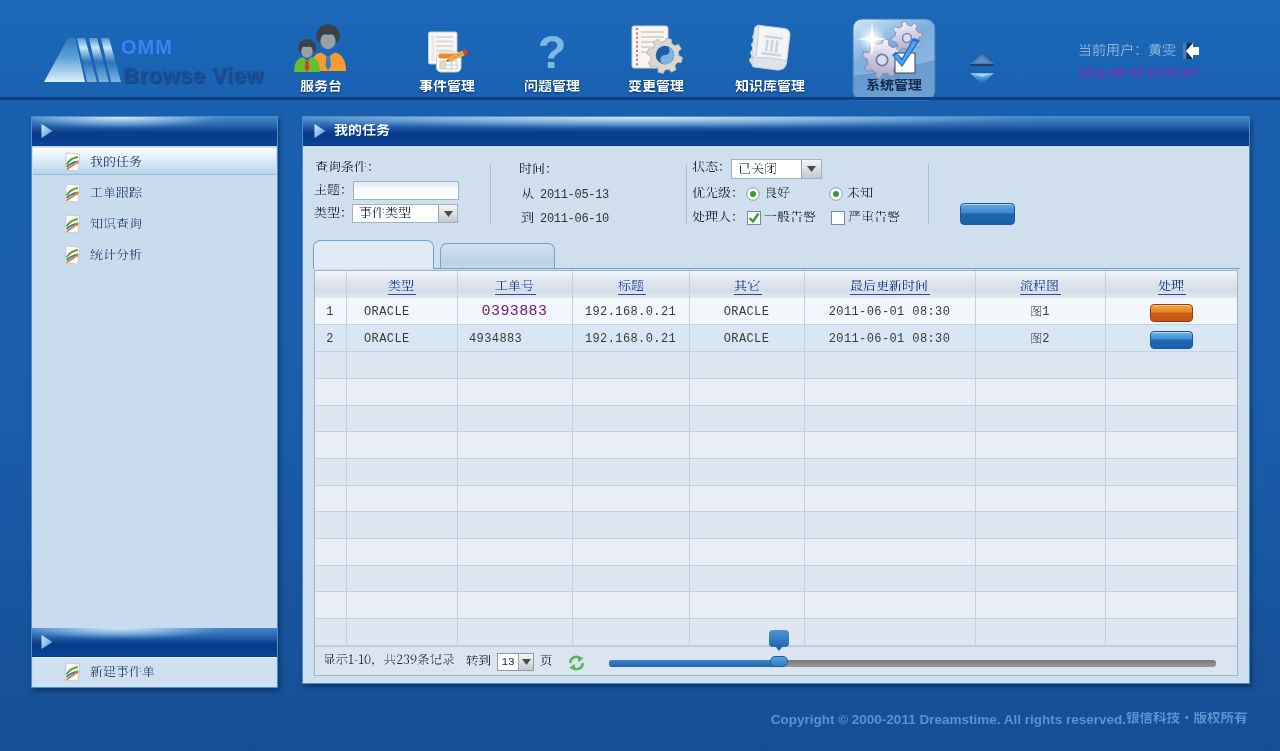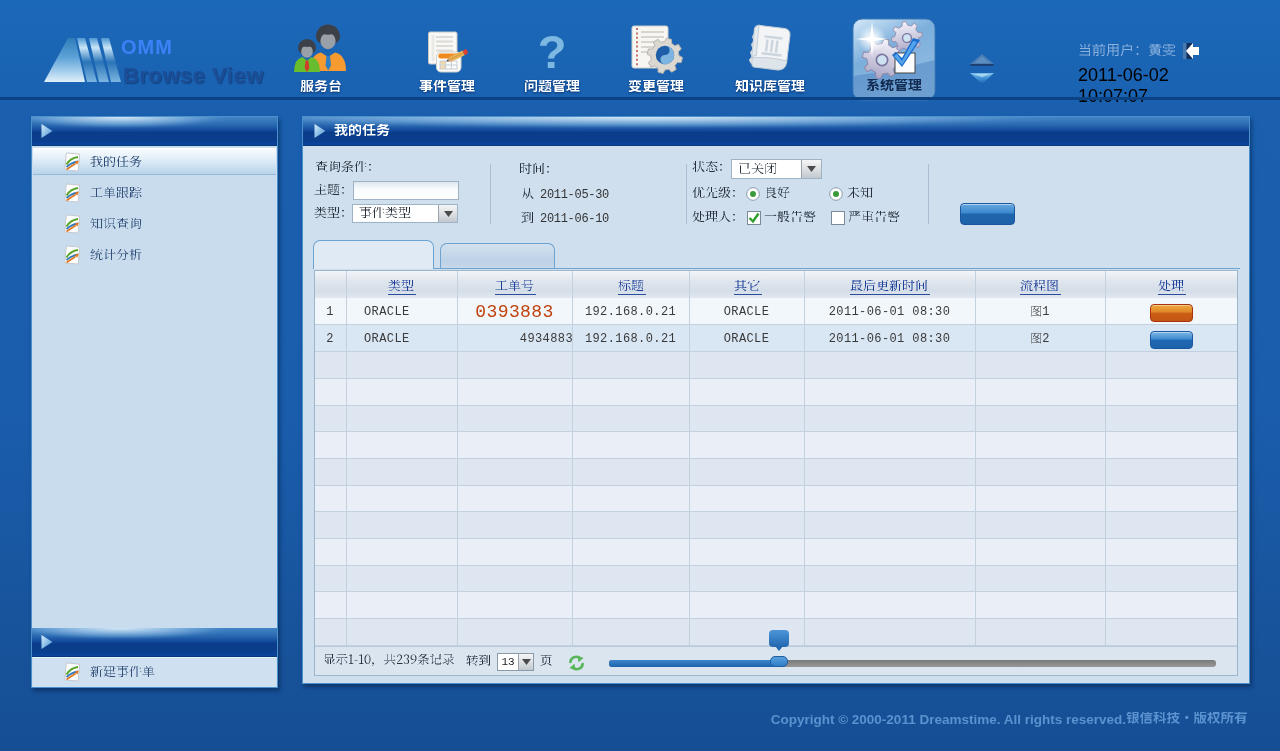--- a/index.html
+++ b/index.html
@@ -186,21 +186,21 @@
       <polygon points="4,1 22,1 13,4" fill="#b8ddf4" opacity=".8"></polygon>
     </svg></div>
 <div style="position:absolute;left:1078px;top:44px;width:120px;height:16px;"><svg width="98" height="14" viewBox="0 0 196 28" style="vertical-align:top;">
       <path fill="#8cb2de" d="M13 -2H15V9H13ZM3 0 5 0Q6 1 7 2Q8 3 8 4Q9 5 9 6L7 7Q7 6 6 5Q6 4 5 2Q4 1 3 0ZM22 -1 25 0Q24 1 23 3Q23 4 22 5Q21 6 21 7L19 6Q19 5 20 4Q21 3 21 2Q22 0 22 -1ZM4 8H24V24H22V10H4ZM5 14H23V16H5ZM3 21H23V23H3ZM29 3H55V5H29ZM32 12H40V13H32ZM32 16H40V18H32ZM45 7H47V19H45ZM39 7H41V22Q41 22 41 23Q41 23 40 24Q40 24 39 24Q38 24 37 24Q37 24 36 23Q36 22 36 22Q37 22 38 22Q39 22 39 22Q39 22 39 22Q39 22 39 22ZM51 7H53V21Q53 22 52 23Q52 23 51 24Q51 24 50 24Q49 24 47 24Q47 24 47 23Q47 22 46 22Q48 22 49 22Q50 22 50 22Q50 22 50 22Q51 22 51 21ZM34 -1 36 -2Q37 -1 37 0Q38 1 39 2L37 3Q36 2 35 1Q35 0 34 -1ZM48 -2 50 -1Q50 0 49 2Q48 3 47 4L45 3Q46 3 46 2Q47 1 47 0Q48 -1 48 -2ZM31 7H40V9H33V24H31ZM61 0H80V2H61ZM61 7H80V9H61ZM61 13H80V15H61ZM60 0H62V10Q62 12 62 14Q62 16 62 18Q61 19 61 21Q60 23 59 24Q58 24 58 24Q58 23 57 23Q57 23 57 23Q58 22 59 20Q59 18 60 17Q60 15 60 14Q60 12 60 10ZM79 0H81V21Q81 22 81 23Q80 23 80 24Q79 24 78 24Q76 24 74 24Q74 24 74 23Q74 22 74 22Q75 22 76 22Q76 22 77 22Q78 22 78 22Q78 22 79 22Q79 22 79 21ZM69 1H71V24H69ZM89 3H91V9Q91 10 91 12Q91 15 90 17Q90 19 89 21Q88 23 87 24Q87 24 86 24Q86 24 86 23Q85 23 85 23Q86 21 87 20Q88 18 88 16Q89 14 89 12Q89 10 89 9ZM96 -1 98 -2Q99 -1 99 0Q100 1 100 2L98 3Q98 2 97 1Q97 0 96 -1ZM90 3H108V14H106V5H90ZM90 10H107V12H90ZM119 8Q118 8 118 8Q117 7 117 6Q117 5 118 5Q118 4 119 4Q120 4 120 5Q121 5 121 6Q121 7 120 8Q120 8 119 8ZM119 22Q118 22 118 21Q117 21 117 20Q117 19 118 18Q118 18 119 18Q120 18 120 18Q121 19 121 20Q121 21 120 21Q120 22 119 22ZM142 5H167V7H142ZM144 1H165V3H144ZM149 -2H151V6H149ZM157 -2H160V6H157ZM153 6H155V18H153ZM147 15V17H162V15ZM147 11V13H162V11ZM145 9H164V19H145ZM157 21 158 19Q159 20 161 20Q163 21 164 22Q165 22 166 23L165 24Q164 24 163 23Q161 22 160 22Q158 21 157 21ZM150 19 152 21Q151 21 149 22Q148 23 146 23Q145 24 143 24Q143 24 142 23Q142 23 142 23Q143 22 145 22Q146 21 148 21Q149 20 150 19ZM172 -1H192V1H172ZM173 6H179V7H173ZM173 9H179V10H173ZM184 9H191V10H184ZM184 6H191V7H184ZM181 0H183V10H181ZM170 3H194V8H192V4H172V8H170ZM170 13H194V15H170ZM175 14Q177 16 180 18Q183 20 187 21Q190 22 195 22Q195 22 195 23Q194 23 194 23Q194 24 194 24Q189 24 185 22Q182 21 179 19Q176 17 174 14ZM189 13 190 14Q188 17 186 19Q183 21 179 22Q175 23 170 24Q170 24 169 23Q169 23 169 22Q174 22 177 21Q181 20 184 18Q187 16 189 13ZM180 11 182 10Q183 11 183 12Q183 13 184 13L182 14Q181 13 181 12Q181 11 180 11Z"></path>
     </svg></div>
 <div style="position:absolute;left:1180px;top:42px;width:20px;height:18px;"><svg width="20" height="18" viewBox="0 0 20 18">
 <rect x="3" y="1" width="9" height="16" fill="#122f5c"></rect>
 <rect x="3" y="1" width="3.5" height="16" fill="#4a7ab0"></rect>
 <path d="M19 5 v8 h-6 v4 l-7-8 7-8 v4z" fill="#ffffff"></path>
     </svg></div>
-<div style="position:absolute;left:1078px;top:65px;width:160px;height:16px;font-size:18px;color:#000000;letter-spacing:0;">2011-06-02 10:07:07</div>
+<div style="position:absolute;left:1078px;top:65px;width:160px;height:16px;font-size:13px;color:#a21caf;letter-spacing:0;">2011-06-02 10:07:07</div>
 <div style="position:absolute;left:0px;top:97px;width:1280px;height:3px;background:#0b4283;"></div>
 <div class="panel" style="position:absolute;left:31px;top:116px;width:247px;height:572px;background:#c9dcee;"></div>
 <div class="hdrbar" style="position:absolute;left:32px;top:117px;width:245px;height:29px;">
     <div style="position:absolute;left:9px;top:7px;width:14px;height:15px;"><svg width="12" height="14" viewBox="0 0 12 14">
         <defs>
           <linearGradient id="arr" x1="0" y1="0" x2="1" y2="1">
             <stop offset="0" stop-color="#d9edfa"></stop>
             <stop offset=".5" stop-color="#8cc0e8"></stop>
             <stop offset="1" stop-color="#4a88c4"></stop>
           </linearGradient>
@@ -320,21 +320,21 @@
   </div>
 <div style="position:absolute;left:490px;top:164px;width:1px;height:60px;background:#aabfd4;"></div>
 <div style="position:absolute;left:686px;top:164px;width:1px;height:60px;background:#aabfd4;"></div>
 <div style="position:absolute;left:928px;top:164px;width:1px;height:60px;background:#aabfd4;"></div>
 <div style="position:absolute;left:519px;top:163px;width:45px;height:15px;"><svg width="39" height="13" viewBox="0 0 78 26" style="vertical-align:top;">
       <path fill="#27303c" d="M8 16V17H3V16ZM8 8V9H3V8ZM8 1V2H3V1ZM7 1 8 0 11 1Q10 2 10 2Q10 2 9 2V18Q9 18 9 19Q9 19 9 19Q8 19 8 19H8V1ZM2 0 4 1H4V20Q4 20 4 20Q3 20 3 20Q3 20 2 20H2V1ZM22 -1Q22 -1 21 0Q21 0 21 0V20Q21 20 20 21Q20 21 20 22Q19 22 18 22Q17 22 17 22Q17 21 17 21Q16 21 16 21Q15 20 14 20V20Q14 20 15 20Q15 20 16 20Q17 20 17 20Q18 20 18 20Q19 20 19 20Q19 20 19 20V-1ZM23 3Q23 3 23 3Q23 4 24 4Q24 4 25 5Q25 5 25 5Q25 6 25 6H10L10 5H22ZM12 9Q13 9 14 10Q15 11 16 12Q16 13 16 14Q16 14 16 15Q16 15 15 15Q15 15 14 15Q14 14 14 13Q13 12 13 11Q12 10 11 9ZM43 16V16H35V16ZM43 6V6H35V6ZM43 10V11H35V10ZM42 6 43 5 45 6Q45 6 44 6Q44 6 44 7V18Q44 18 44 18Q43 18 43 18Q43 18 42 18H42V6ZM34 5 36 6H36V18Q36 18 35 19Q35 19 34 19H34V6ZM31 -2Q32 -1 33 0Q34 0 34 1Q35 1 35 2Q35 3 35 3Q35 3 34 3Q34 3 33 3Q33 2 33 2Q32 1 32 0Q31 -1 30 -1ZM32 2Q32 2 31 3Q31 3 31 3V22Q31 22 30 22Q30 22 30 22Q30 22 29 22H29V2ZM48 1V1H36L36 1ZM47 1 48 0 50 1Q50 1 50 2Q49 2 49 2V20Q49 20 49 21Q49 21 48 22Q48 22 46 22Q46 22 46 21Q46 21 46 21Q45 21 45 21Q44 20 43 20V20Q43 20 44 20Q44 20 45 20Q45 20 46 20Q47 20 47 20Q47 20 47 20Q47 20 47 19V1ZM58 19Q57 19 57 19Q56 18 56 18Q56 17 57 17Q57 16 58 16Q59 16 59 17Q60 17 60 18Q60 18 59 19Q59 19 58 19ZM58 9Q57 9 57 8Q56 8 56 7Q56 7 57 6Q57 6 58 6Q59 6 59 6Q60 7 60 7Q60 8 59 8Q59 9 58 9Z"></path>
     </svg></div>
 <div style="position:absolute;left:521px;top:188px;width:19px;height:15px;"><svg width="13" height="13" viewBox="0 0 26 26" style="vertical-align:top;">
       <path fill="#27303c" d="M18 0Q18 3 18 6Q19 9 19 12Q20 15 22 17Q23 19 25 20L25 21Q25 21 24 21Q24 22 24 22Q22 21 20 18Q19 16 19 13Q18 10 18 7Q17 4 17 0ZM18 0Q18 3 18 5Q17 8 17 10Q17 12 16 15Q15 17 13 19Q12 21 9 22L9 22Q11 20 12 18Q14 16 14 14Q15 12 15 9Q16 7 16 4Q16 2 16 -1L19 -1Q19 0 18 0Q18 0 18 0ZM7 -1 9 0Q9 0 9 0Q9 0 8 0Q8 2 8 4Q8 7 8 9Q8 11 7 14Q6 16 5 18Q3 20 1 22L1 22Q3 20 4 18Q5 15 5 13Q6 11 6 8Q7 6 7 4Q7 1 7 -1ZM7 8Q9 10 10 11Q11 12 12 13Q12 14 12 15Q13 16 12 16Q12 17 12 17Q11 17 11 16Q11 15 10 14Q10 13 9 12Q9 11 8 10Q7 9 7 9Z"></path>
     </svg></div>
-<div class="mono" style="position:absolute;left:540px;top:188px;width:100px;height:15px;font-size:12px;letter-spacing:-0.3px;color:#333;">2011-05-30</div>
+<div class="mono" style="position:absolute;left:540px;top:188px;width:100px;height:15px;font-size:12px;letter-spacing:-0.3px;color:#333;">2011-05-13</div>
 <div style="position:absolute;left:521px;top:212px;width:19px;height:15px;"><svg width="13" height="13" viewBox="0 0 26 26" style="vertical-align:top;">
       <path fill="#27303c" d="M10 3Q9 3 9 3Q9 3 8 3L9 3Q8 3 7 4Q6 5 5 6Q4 7 3 8L3 8H4Q4 9 4 9Q3 10 3 10L2 7Q2 7 2 7Q2 7 3 7Q3 7 4 6Q5 5 5 5Q6 4 6 3Q7 2 7 2ZM3 8Q4 8 5 8Q7 7 9 7Q11 7 14 7L14 7Q12 8 9 8Q6 9 3 9ZM25 -1Q25 0 24 0Q24 0 24 0V20Q24 21 23 21Q23 22 23 22Q22 22 21 22Q21 22 21 22Q21 21 20 21Q20 21 20 21Q19 21 18 20V20Q18 20 19 20Q19 20 20 20Q20 20 21 20Q21 20 21 20Q22 20 22 20Q22 20 22 20V-1ZM20 1Q20 2 19 2Q19 2 19 2V16Q19 16 19 16Q18 17 18 17Q18 17 17 17H17V1ZM1 20Q2 19 4 19Q5 19 7 19Q9 18 11 18Q13 17 16 17L16 17Q14 18 10 19Q7 20 3 21Q3 22 2 22ZM10 4Q12 4 13 5Q14 6 14 7Q15 7 15 8Q15 9 15 9Q15 9 14 9Q14 9 13 9Q13 8 13 7Q12 6 12 5Q11 4 10 4ZM10 9Q10 10 10 10Q9 10 9 10V19L7 19V9ZM13 11Q13 11 13 11Q13 12 14 12Q14 12 14 12Q15 13 15 13Q15 13 14 13H2L2 13H12ZM14 -1Q14 -1 14 -1Q14 0 14 0Q15 0 15 1Q16 1 16 1Q16 2 15 2H1L1 1H12Z"></path>
     </svg></div>
 <div class="mono" style="position:absolute;left:540px;top:212px;width:100px;height:15px;font-size:12px;letter-spacing:-0.3px;color:#333;">2011-06-10</div>
 <div style="position:absolute;left:692px;top:161px;width:45px;height:15px;"><svg width="39" height="13" viewBox="0 0 78 26" style="vertical-align:top;">
       <path fill="#27303c" d="M19 0Q21 0 21 1Q22 1 23 2Q23 2 23 3Q23 3 23 3Q23 4 22 4Q22 4 21 4Q21 3 21 2Q21 2 20 1Q20 0 19 0ZM9 7H22L23 5Q23 5 23 5Q23 6 24 6Q24 6 24 6Q25 7 25 7Q25 7 24 7H9ZM15 -1 18 -1Q18 -1 18 -1Q17 0 17 0Q17 3 17 6Q17 9 16 11Q16 13 15 15Q14 17 13 19Q11 21 9 22L9 22Q11 20 12 18Q13 17 14 15Q14 13 15 10Q15 8 15 5Q15 2 15 -1ZM17 7Q17 9 18 10Q18 12 19 14Q20 16 22 17Q23 19 25 20L25 21Q24 21 24 21Q24 21 23 22Q22 21 20 19Q19 17 18 15Q18 13 17 11Q17 9 17 7ZM2 3Q3 3 4 4Q5 5 5 6Q6 6 6 7Q6 7 5 8Q5 8 5 8Q4 8 4 8Q4 7 4 6Q3 5 3 4Q2 4 2 3ZM1 15Q2 15 2 14Q3 14 4 13Q6 12 7 11L7 12Q6 12 5 13Q4 15 3 16Q3 16 3 17Q3 17 2 17ZM6 -1 9 -1Q9 -1 9 -1Q8 0 8 0V22Q8 22 8 22Q8 22 7 22Q7 22 7 22H6ZM36 7Q38 8 39 8Q40 9 40 9Q41 10 41 10Q41 11 41 11Q41 12 40 12Q40 12 39 12Q39 11 39 10Q38 9 37 9Q37 8 36 8ZM41 3Q41 5 42 6Q43 7 45 8Q46 9 48 10Q49 11 51 11L51 12Q50 12 50 12Q50 12 49 13Q47 12 46 11Q44 9 42 7Q41 6 40 3ZM41 -1Q41 -1 40 -1Q40 0 40 0Q39 2 39 4Q38 6 36 8Q35 10 33 11Q30 12 27 13L27 13Q30 12 32 10Q34 9 35 7Q36 5 37 3Q38 1 38 -2ZM49 1Q49 1 49 2Q49 2 49 2Q50 2 50 3Q51 3 51 3Q51 4 50 4H28L28 3H47ZM36 14Q36 14 35 14V20Q35 20 36 20Q36 20 37 20H40Q41 20 42 20Q43 20 43 20Q44 20 44 20Q44 20 44 20Q44 19 44 19Q45 18 45 17H45L45 20Q46 20 46 20Q46 20 46 21Q46 21 46 21Q46 21 45 21Q44 22 43 22Q42 22 40 22H37Q35 22 35 21Q34 21 34 21Q34 21 34 20V13ZM31 14Q32 15 31 17Q31 18 31 19Q30 19 30 20Q29 20 29 20Q28 20 28 20Q28 20 28 19Q28 19 28 19Q29 18 29 18Q30 17 30 16Q31 15 31 14ZM46 14Q48 15 49 15Q50 16 50 17Q51 18 51 18Q51 19 51 19Q50 20 50 20Q50 20 49 20Q49 19 48 18Q48 17 47 16Q46 15 46 14ZM38 13Q39 13 40 14Q41 14 41 15Q42 16 42 16Q42 17 42 17Q41 18 41 18Q41 18 40 17Q40 17 40 16Q39 15 39 14Q38 13 37 13ZM58 19Q57 19 57 19Q56 18 56 18Q56 17 57 17Q57 16 58 16Q59 16 59 17Q60 17 60 18Q60 18 59 19Q59 19 58 19ZM58 9Q57 9 57 8Q56 8 56 7Q56 7 57 6Q57 6 58 6Q59 6 59 6Q60 7 60 7Q60 8 59 8Q59 9 58 9Z"></path>
     </svg></div>
 <div style="position:absolute;left:731px;top:159px;width:91px;height:20px;background:#ffffff;border:1px solid #9fb3c6;">
     <div style="position:absolute;left:0px;top:0px;width:69px;height:18px;display:flex;align-items:center;padding-left:6px;">
       <svg width="39" height="13" viewBox="0 0 78 26" style="vertical-align:top;">
@@ -408,21 +408,21 @@
       <path fill="#1c3f9a" d="M19 -1Q19 -1 18 -1Q18 -1 18 0V18Q18 18 18 18Q17 18 17 19Q17 19 16 19H16V-1ZM9 -1Q9 -1 8 -1Q8 -1 8 -1Q7 1 6 3Q6 5 5 7Q4 9 3 10Q2 12 1 13L1 13Q1 12 2 10Q3 8 4 6Q4 4 5 2Q5 0 6 -2ZM5 5Q6 9 7 12Q8 14 9 16Q11 17 13 18Q14 19 17 20Q19 20 22 20Q22 20 23 20Q23 20 24 20Q25 20 25 20V20Q25 20 24 21Q24 21 24 22Q24 22 23 22Q23 22 22 22Q22 22 22 22Q19 22 16 21Q14 21 12 20Q10 19 9 17Q7 15 6 12Q5 9 4 6ZM17 5Q20 6 21 7Q22 7 23 8Q24 9 24 10Q25 10 24 11Q24 11 24 11Q24 11 23 11Q23 11 22 10Q21 9 21 8Q20 7 19 7Q18 6 17 6ZM11 4 12 3 14 5Q14 5 14 5Q13 5 13 5Q13 8 12 10Q11 13 10 15Q8 17 6 19Q4 21 1 22L1 22Q4 20 6 17Q8 14 10 11Q11 8 11 4ZM13 4V5H5L6 4ZM36 15H47L48 14Q48 14 48 14Q49 14 49 14Q49 15 50 15Q50 15 50 16Q50 16 50 16H36ZM34 21H48L49 19Q49 19 49 19Q50 19 50 20Q50 20 51 20Q51 21 52 21Q51 21 51 21Q51 21 51 21H34ZM37 5H49V6H37ZM37 11H49V11H37ZM42 0H44V21H42ZM48 0H48L49 -1L51 1Q51 1 50 1Q50 1 50 1V12Q50 12 49 12Q49 12 49 12Q48 12 48 12H48ZM36 0V0L38 0H49V1H38V12Q38 12 38 13Q38 13 37 13Q37 13 37 13H36ZM27 1H33L34 0Q34 0 34 0Q34 0 35 0Q35 1 35 1Q36 1 36 2Q36 2 35 2H27ZM27 8H33L34 7Q34 7 34 7Q35 7 35 8Q35 8 36 9Q36 9 35 9H27ZM27 18Q28 17 29 17Q30 16 32 16Q34 15 36 14L36 15Q35 16 33 17Q31 18 28 19Q28 20 28 20ZM30 1H32V17L30 17Z"></path>
     </svg></div>
 <div style="position:absolute;left:315px;top:298px;width:922px;height:27px;background:#f2f7fb;border-bottom:1px solid #c3d0de;"></div>
 <div style="position:absolute;left:314px;top:298px;width:32px;height:27px;display:flex;align-items:center;justify-content:center;">
     <span class="mono" style="font-size:12px;color:#3a3a3a;letter-spacing:0.4px;">1</span>
   </div>
 <div style="position:absolute;left:364px;top:298px;width:60px;height:27px;display:flex;align-items:center;">
     <span class="mono" style="font-size:12px;color:#3a3a3a;letter-spacing:0.4px;">ORACLE</span>
   </div>
 <div style="position:absolute;left:457px;top:298px;width:115px;height:27px;display:flex;align-items:center;justify-content:center;">
-    <span class="mono" style="font-size:18px;color:#c2410c;letter-spacing:0.4px;">0393883</span>
+    <span class="mono" style="font-size:15px;color:#701a75;letter-spacing:0.4px;">0393883</span>
   </div>
 <div style="position:absolute;left:572px;top:298px;width:117px;height:27px;display:flex;align-items:center;justify-content:center;">
     <span class="mono" style="font-size:12px;color:#3a3a3a;letter-spacing:0.4px;">192.168.0.21</span>
   </div>
 <div style="position:absolute;left:689px;top:298px;width:115px;height:27px;display:flex;align-items:center;justify-content:center;">
     <span class="mono" style="font-size:12px;color:#3a3a3a;letter-spacing:0.4px;">ORACLE</span>
   </div>
 <div style="position:absolute;left:804px;top:298px;width:171px;height:27px;display:flex;align-items:center;justify-content:center;">
     <span class="mono" style="font-size:12px;color:#3a3a3a;letter-spacing:0.4px;">2011-06-01 08:30</span>
   </div>
@@ -433,21 +433,21 @@
     <span class="mono" style="font-size:12px;color:#3a3a3a;letter-spacing:0.4px;">1</span>
   </div>
 <div style="position:absolute;left:1150px;top:304px;width:43px;height:18px;border-radius:4px;background:linear-gradient(180deg,#eca93c 0,#e08629 45%,#cc5f17 50%,#c55514 100%);border:1px solid #a8330e;box-shadow:inset 0 1px 0 rgba(255,255,255,.4);"></div>
 <div style="position:absolute;left:315px;top:325px;width:922px;height:27px;background:#d9e6f3;border-bottom:1px solid #c3d0de;"></div>
 <div style="position:absolute;left:314px;top:325px;width:32px;height:27px;display:flex;align-items:center;justify-content:center;">
     <span class="mono" style="font-size:12px;color:#3a3a3a;letter-spacing:0.4px;">2</span>
   </div>
 <div style="position:absolute;left:364px;top:325px;width:60px;height:27px;display:flex;align-items:center;">
     <span class="mono" style="font-size:12px;color:#3a3a3a;letter-spacing:0.4px;">ORACLE</span>
   </div>
-<div style="position:absolute;left:458px;top:325px;width:115px;height:27px;display:flex;align-items:center;justify-content:flex-end;">
+<div style="position:absolute;left:469px;top:325px;width:115px;height:27px;display:flex;align-items:center;justify-content:flex-start;">
     <span class="mono" style="font-size:12px;color:#3a3a3a;letter-spacing:0.4px;">4934883</span>
   </div>
 <div style="position:absolute;left:572px;top:325px;width:117px;height:27px;display:flex;align-items:center;justify-content:center;">
     <span class="mono" style="font-size:12px;color:#3a3a3a;letter-spacing:0.4px;">192.168.0.21</span>
   </div>
 <div style="position:absolute;left:689px;top:325px;width:115px;height:27px;display:flex;align-items:center;justify-content:center;">
     <span class="mono" style="font-size:12px;color:#3a3a3a;letter-spacing:0.4px;">ORACLE</span>
   </div>
 <div style="position:absolute;left:804px;top:325px;width:171px;height:27px;display:flex;align-items:center;justify-content:center;">
     <span class="mono" style="font-size:12px;color:#3a3a3a;letter-spacing:0.4px;">2011-06-01 08:30</span>

